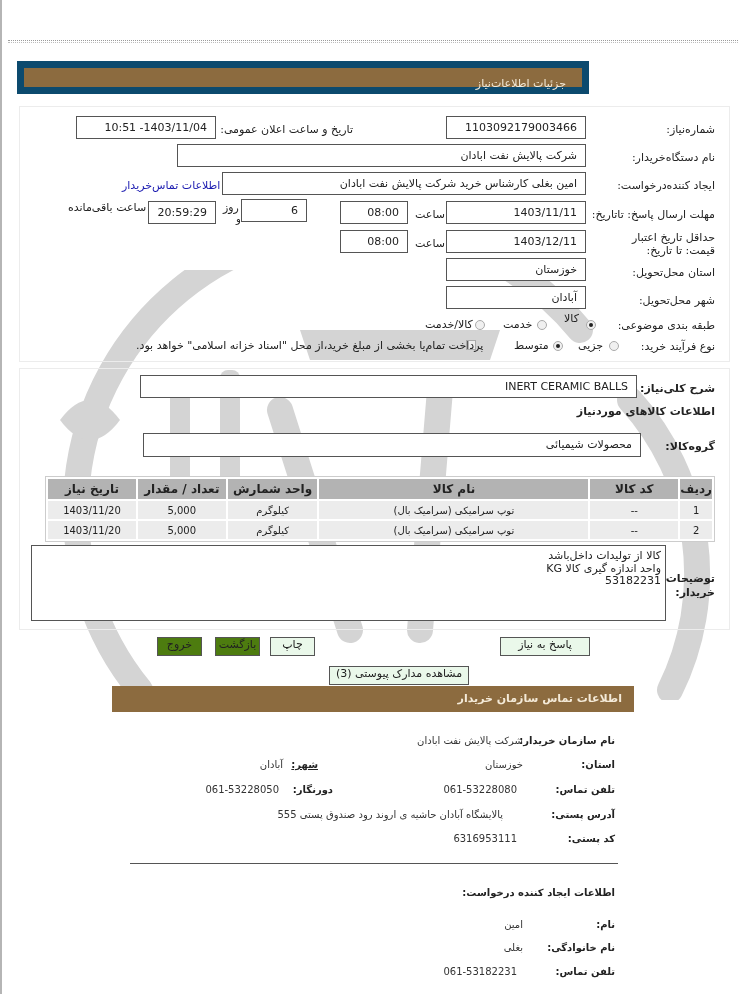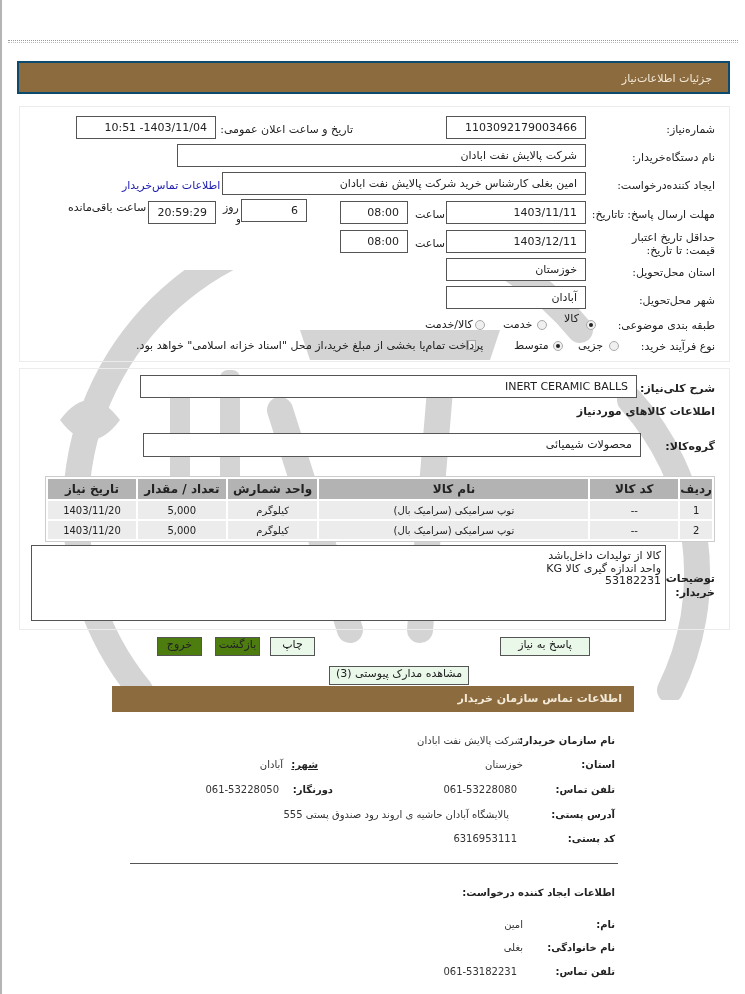--- a/index.html
+++ b/index.html
@@ -1,20 +1,20 @@
 <!DOCTYPE html>
 <html><head>
 <meta charset="utf-8">
 <style>
   * { box-sizing: border-box; margin: 0; padding: 0; }
   html, body { width: 745px; height: 994px; overflow: hidden; background: #fff; }
   body { font-family: "DejaVu Sans", sans-serif; font-size: 11px; color: #222; position: relative; }
   .left-bar { position: absolute; left: 0; top: 0; width: 2px; height: 994px; background: #b5b5b5; }
   .top-dotted { position: absolute; left: 8px; top: 40px; width: 730px; height: 3px; border-top: 1px dotted #9a9a9a; border-bottom: 1px dotted #bdbdbd; }
-  .header-bar { position: absolute; left: 17px; top: 61px; width: 713px; height: 33px; background: #8c6b3f; border: 2px solid #0c4a6e; }
+  .header-bar { position: absolute; left: 17px; top: 61px; width: 572px; height: 33px; background: #8c6b3f; border: 7px solid #0c4a6e; }
   .header-bar .title { position: absolute; right: 16px; top: 9px; color: #f4ead8; font-size: 11px; direction: rtl; }
   .panel { position: absolute; border: 1px solid #ececec; background: rgba(255,255,255,0); }
   .watermark { position: absolute; left: 20px; top: 270px; width: 720px; height: 430px; pointer-events: none; }
   .lbl { position: absolute; direction: rtl; text-align: right; white-space: nowrap; font-size: 11px; color: #222; }
   .lbl.bold { font-weight: bold; }
   .box { position: absolute; border: 1px solid #555; background: #fff; direction: rtl; text-align: right; padding: 0 8px; font-size: 11px; white-space: nowrap; overflow: hidden; }
   .link { position: absolute; color: #1a1ab0; direction: rtl; font-size: 11px; white-space: nowrap; cursor: pointer; }
   .radio { position: absolute; width: 10px; height: 10px; border-radius: 50%; border: 1px solid #aaa; background: #f0f0f0; }
   .radio.on::after { content: ""; position: absolute; left: 2px; top: 2px; width: 4px; height: 4px; border-radius: 50%; background: #222; }
   .chk { position: absolute; width: 10px; height: 10px; border: 1px solid #aaa; background: #eee; }
@@ -170,21 +170,21 @@
 <span class="c-val" style="right:222px;top:759px;">خوزستان</span>
 <span class="c-lbl" style="right:427px;top:759px;text-decoration:underline;">شهر:</span>
 <span class="c-val" style="right:462px;top:759px;">آبادان</span>
 
 <span class="c-lbl" style="right:130px;top:784px;">تلفن تماس:</span>
 <span class="c-val" style="right:228px;top:784px;">061-53228080</span>
 <span class="c-lbl" style="right:412px;top:784px;">دورنگار:</span>
 <span class="c-val" style="right:466px;top:784px;">061-53228050</span>
 
 <span class="c-lbl" style="right:130px;top:809px;">آدرس پستی:</span>
-<span class="c-val" style="right:236px;top:809px;text-align:center;">پالایشگاه آبادان حاشیه ی اروند رود صندوق پستی 555</span>
+<span class="c-val" style="right:242px;top:809px;text-align:center;">پالایشگاه آبادان حاشیه ی اروند رود صندوق پستی 555</span>
 
 <span class="c-lbl" style="right:130px;top:833px;">کد پستی:</span>
 <span class="c-val" style="right:228px;top:833px;">6316953111</span>
 
 <div class="hr"></div>
 
 <span class="c-lbl" style="right:130px;top:887px;">اطلاعات ایجاد کننده درخواست:</span>
 
 <span class="c-lbl" style="right:130px;top:919px;">نام:</span>
 <span class="c-val" style="right:222px;top:919px;">امین</span>

